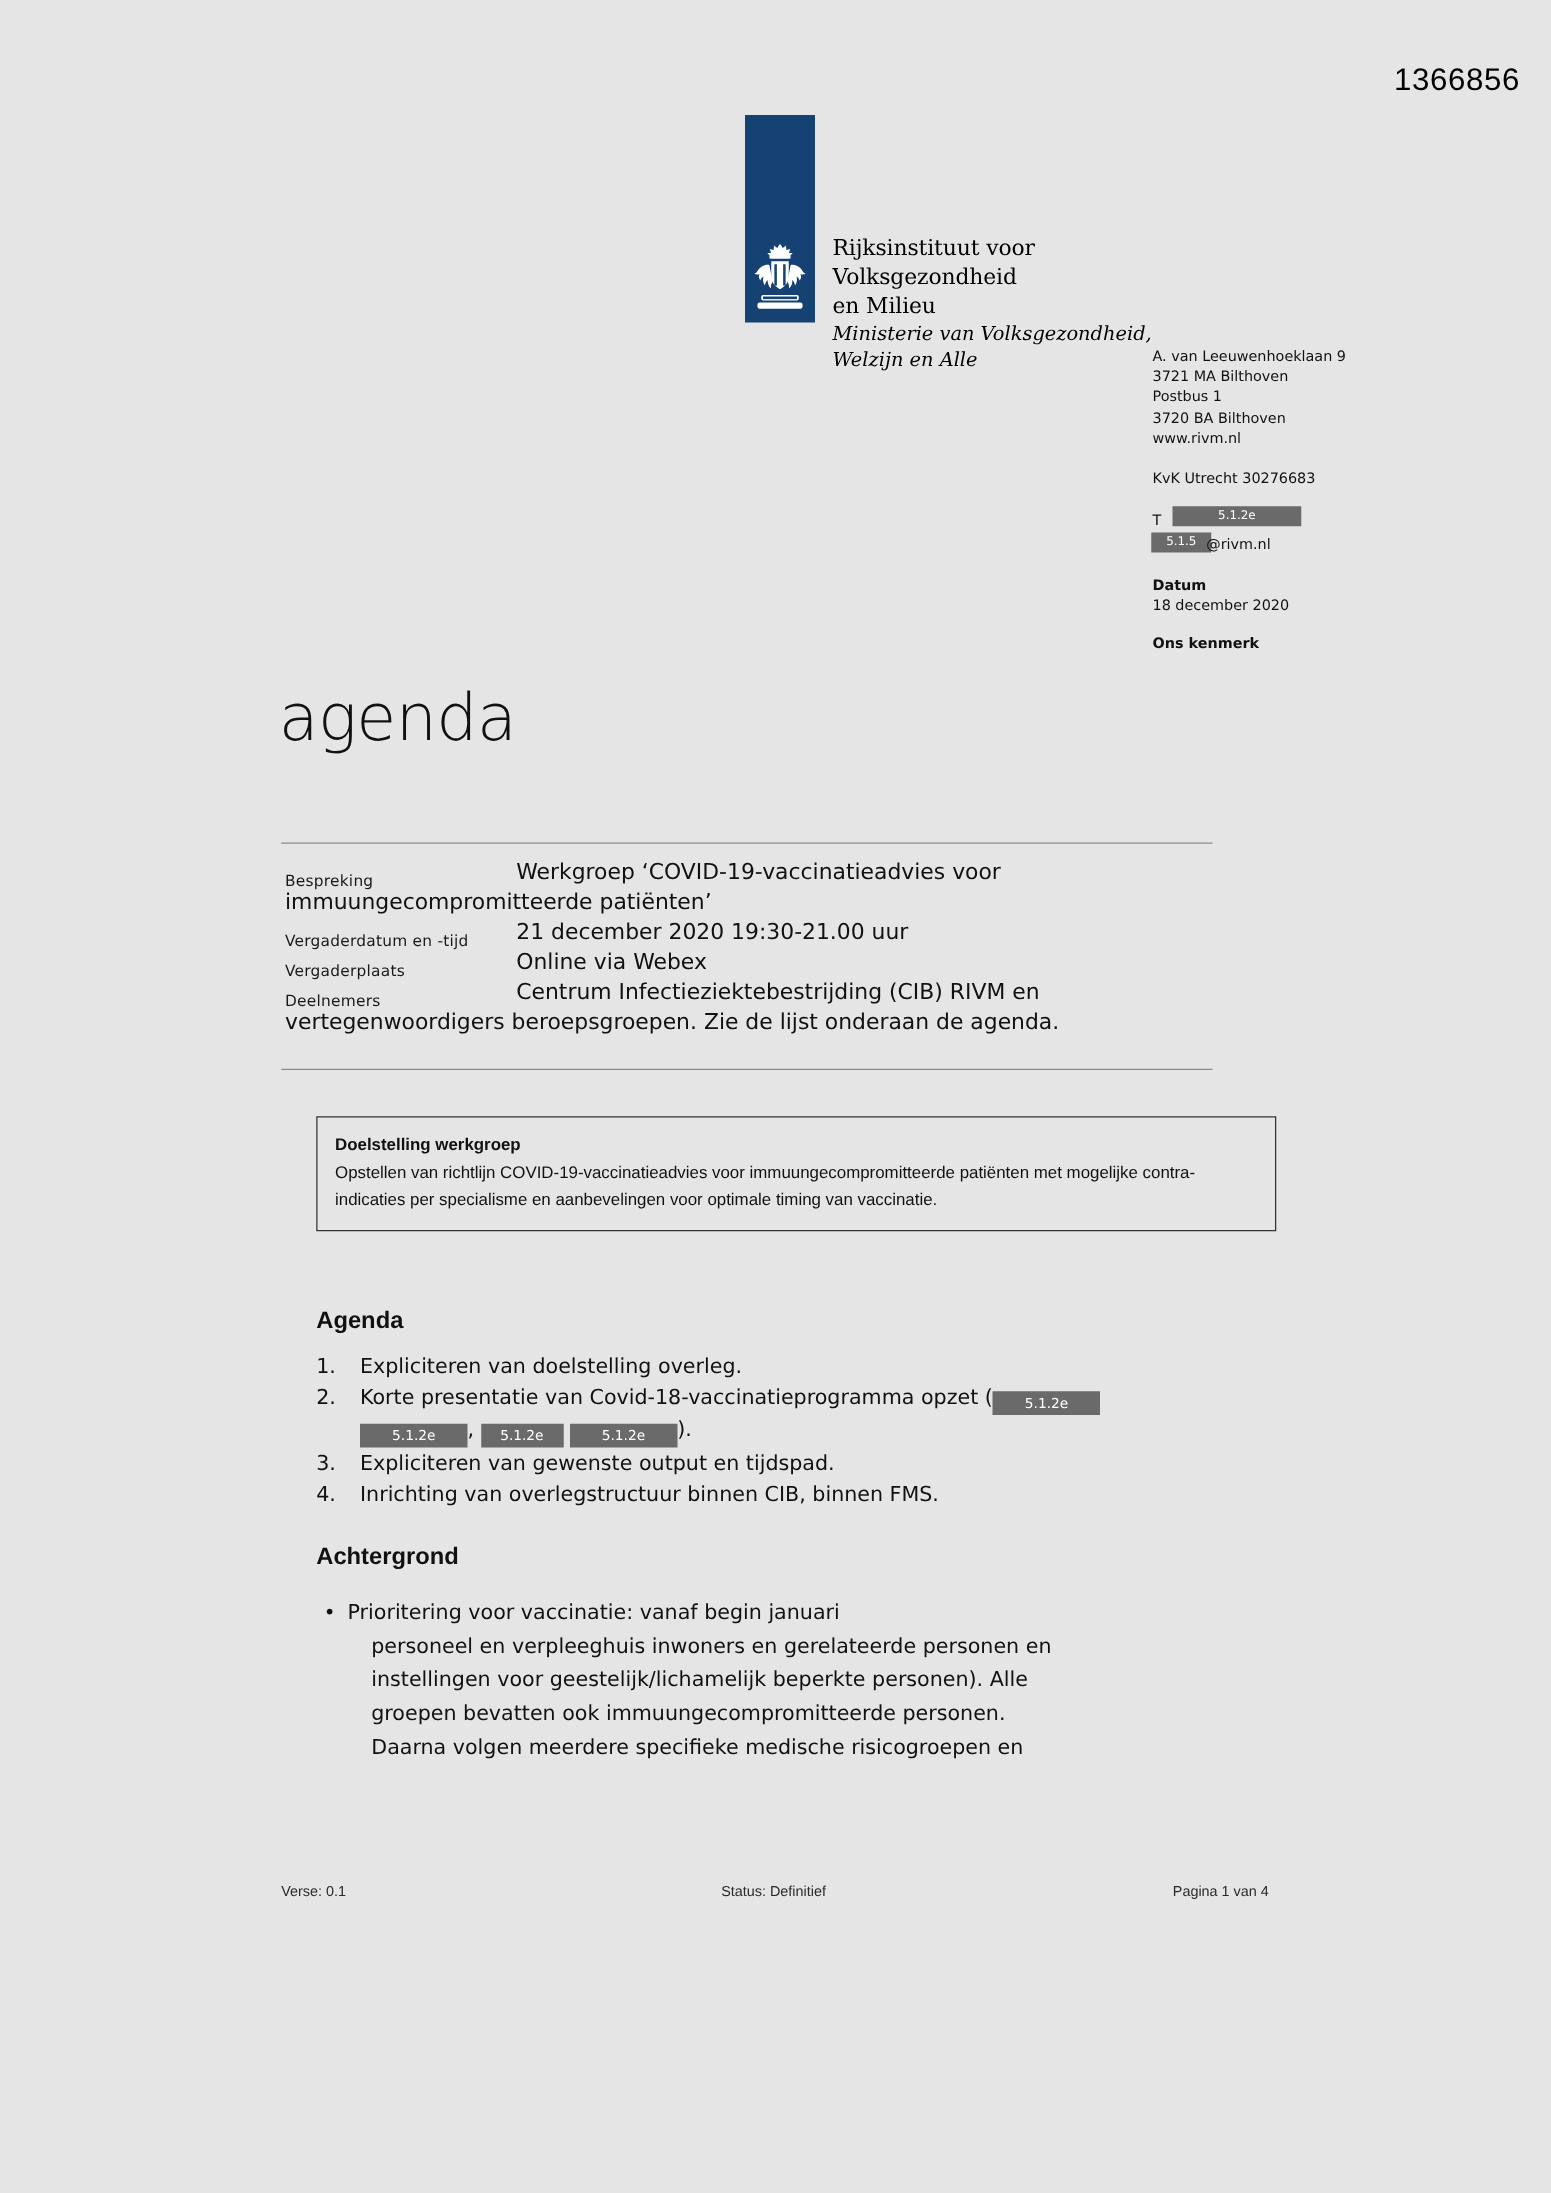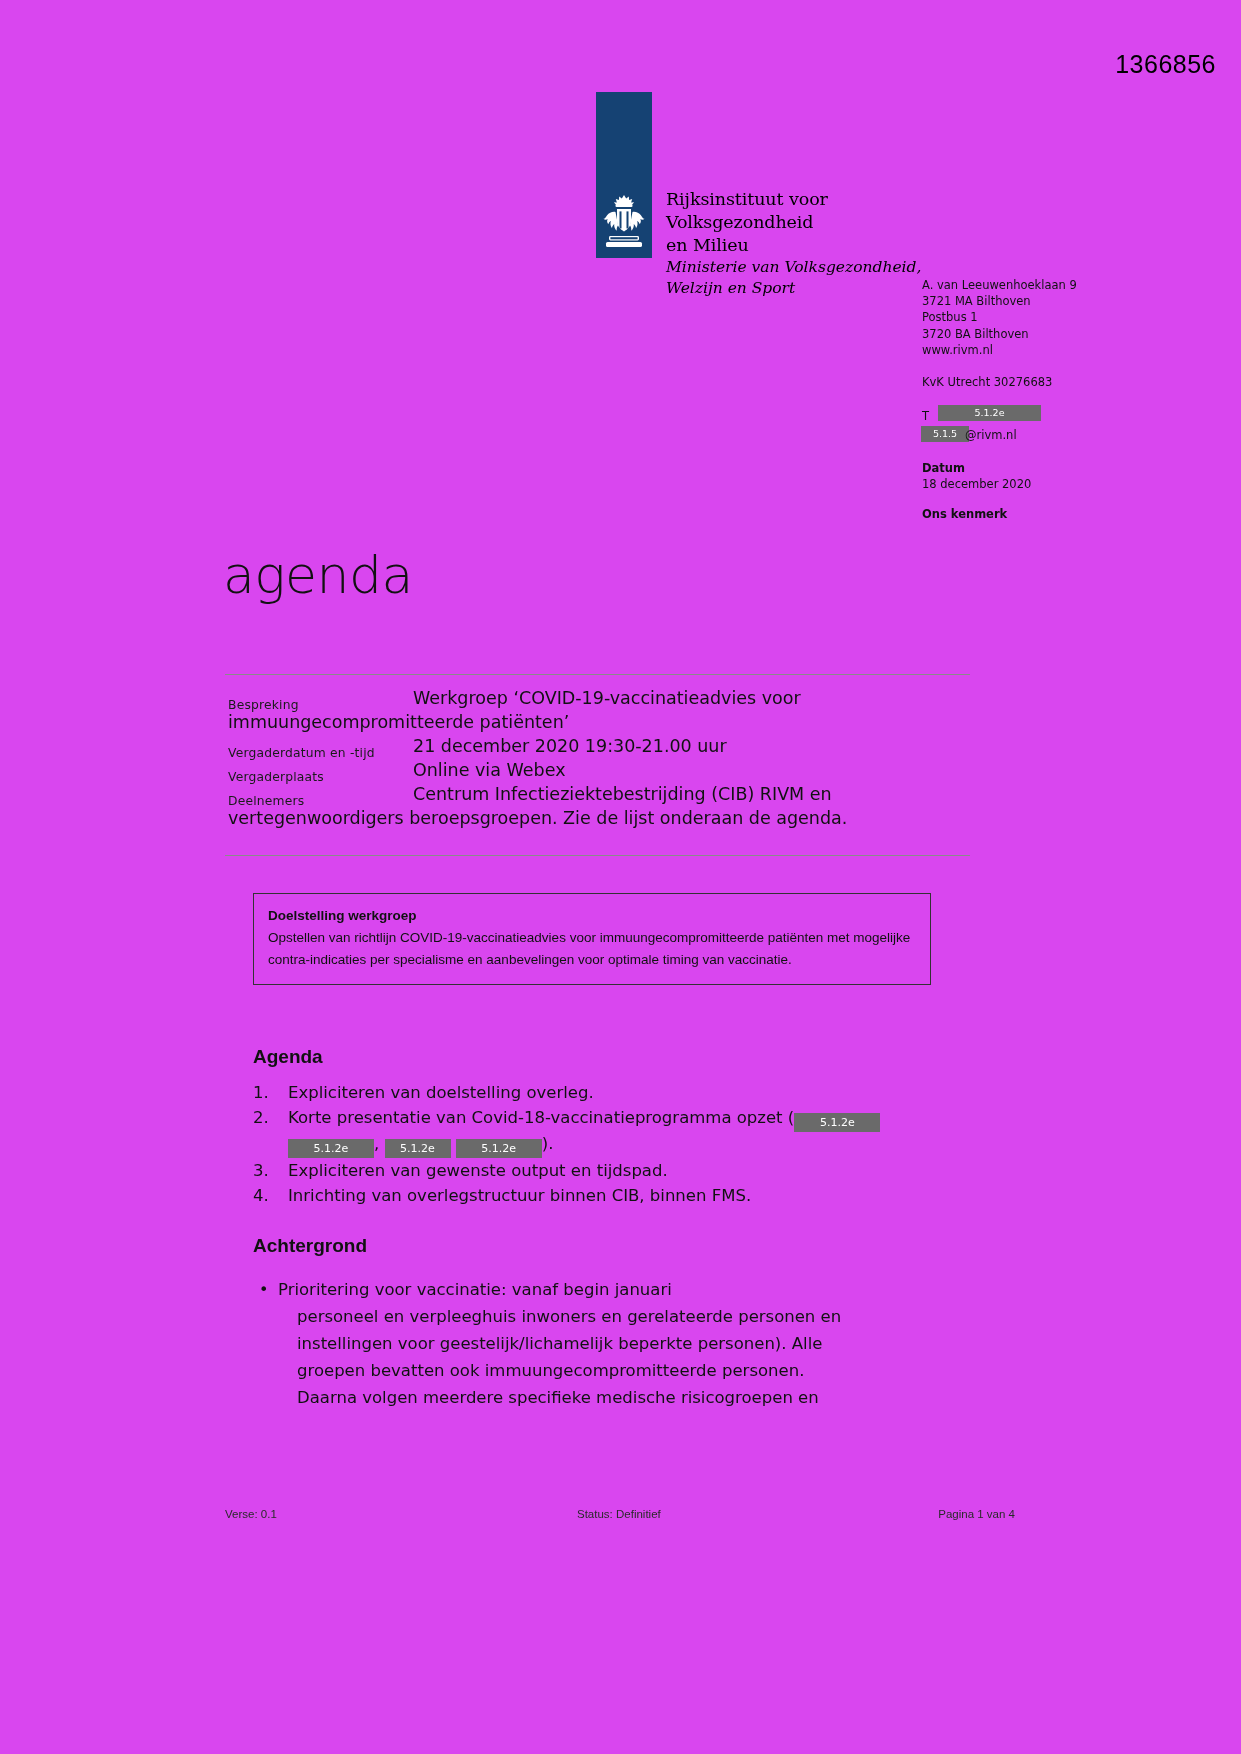--- a/index.html
+++ b/index.html
@@ -5,21 +5,21 @@
 <style>
   html, body {
     margin: 0;
     padding: 0;
     background: #ffffff;
   }
   .page {
     position: relative;
     width: 1241px;
     height: 1754px;
-    background: #d946ef;
+    background: #e5e5e5;
     font-family: "DejaVu Sans", sans-serif;
     color: #1a1a1a;
     overflow: hidden;
   }
 
   
   .doc-number {
     position: absolute;
     top: 50px;
     right: 25px;
@@ -184,21 +184,21 @@
     font-size: 17.5px;
     line-height: 24px;
     color: #111111;
   }
 
   
   .goal-box {
     position: absolute;
     left: 253px;
     top: 893px;
-    width: 678px;
+    width: 768px;
     border: 1px solid #333333;
     padding: 12px 14px 14px 14px;
     box-sizing: border-box;
     font-family: "Liberation Sans", sans-serif;
   }
   .goal-title {
     font-family: "Liberation Sans", sans-serif;
     font-weight: bold;
     font-size: 13.5px;
     line-height: 20px;
@@ -334,21 +334,21 @@
           <rect x="21.5" y="19.4" width="2" height="17"></rect>
           <rect x="28.5" y="19.4" width="2" height="17"></rect>
           <rect x="12.4" y="45.2" width="27.2" height="2.1"></rect>
         </g>
       </svg>
     </div>
     <div class="logo-text">
       <div class="logo-line1">Rijksinstituut voor Volksgezondheid</div>
       <div class="logo-line1">en Milieu</div>
       <div class="logo-line2">Ministerie van Volksgezondheid,</div>
-      <div class="logo-line2">Welzijn en Sport</div>
+      <div class="logo-line2">Welzijn en Alle</div>
     </div>
   </div>
 
   <div class="meta">
     <div>A. van Leeuwenhoeklaan 9</div>
     <div>3721 MA Bilthoven</div>
     <div>Postbus 1</div>
     <div>3720 BA Bilthoven</div>
     <div>www.rivm.nl</div>
     <div class="gap"></div>

